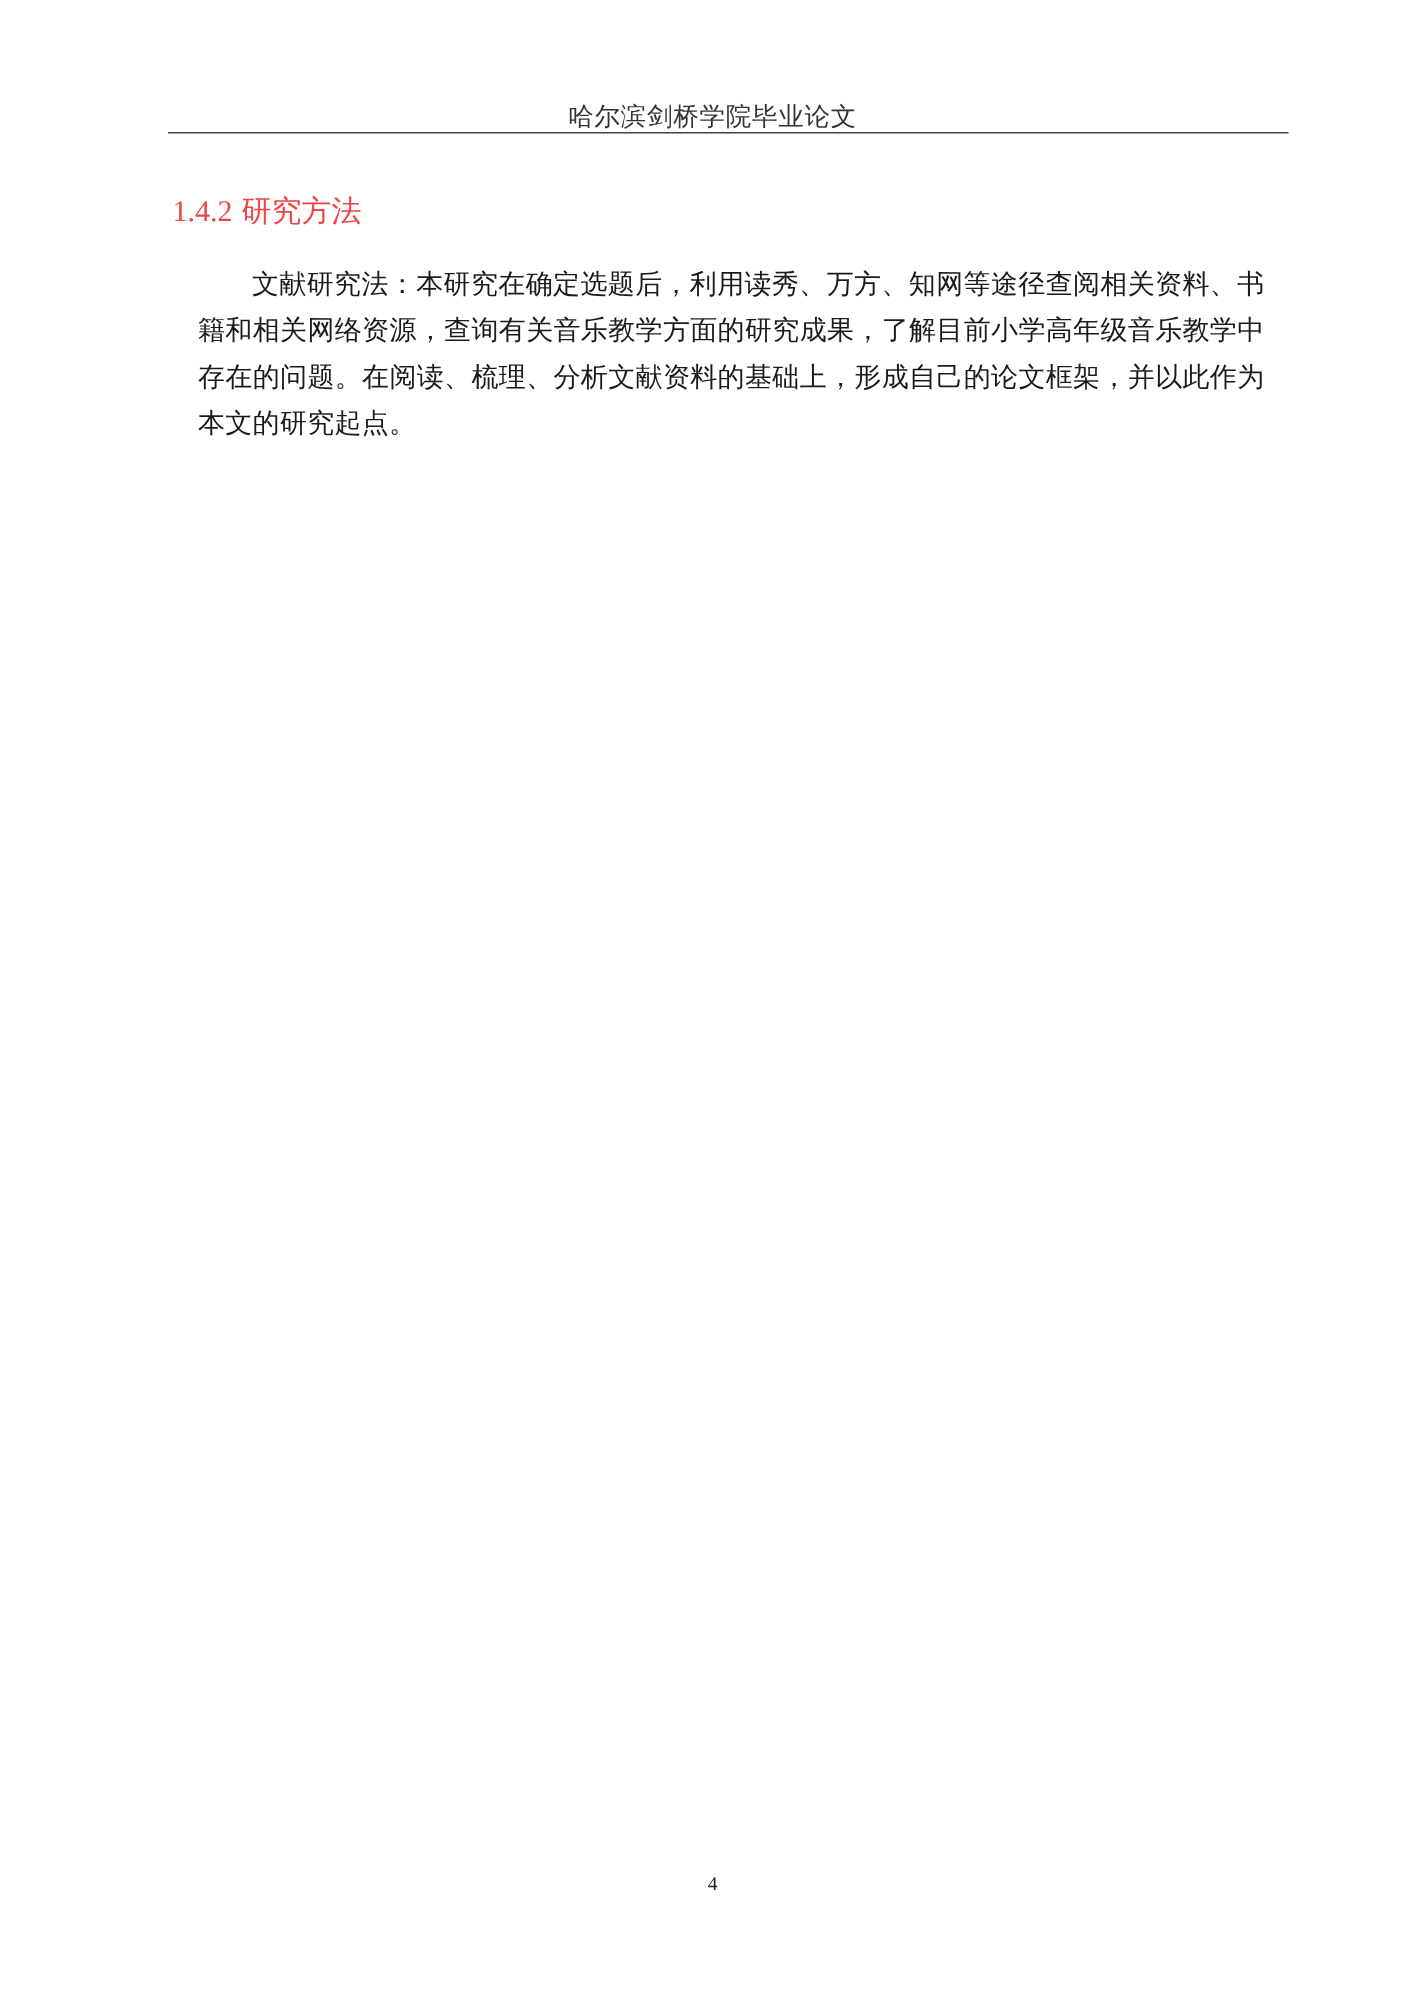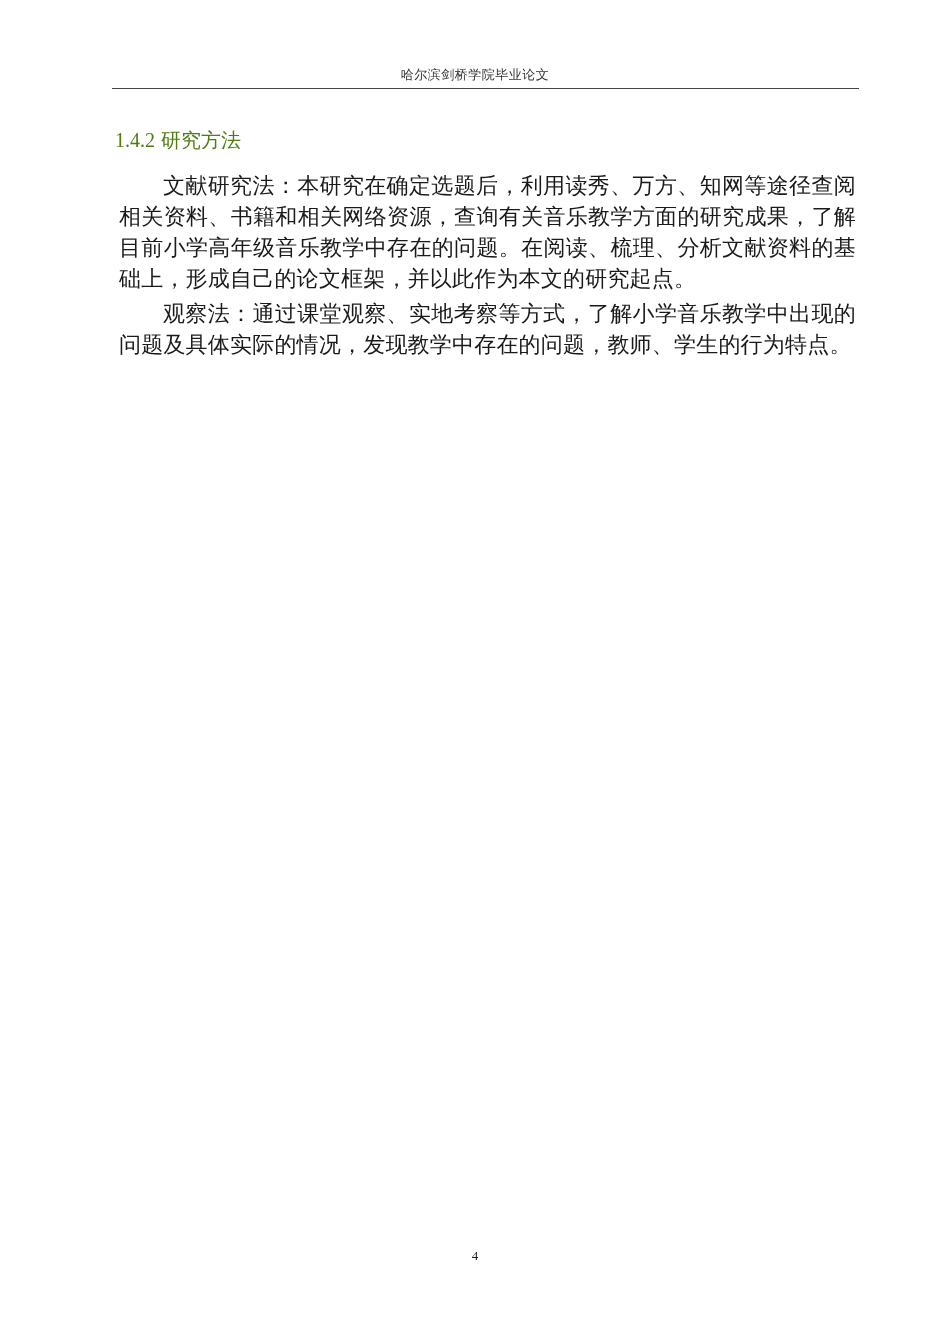--- a/index.html
+++ b/index.html
@@ -1,40 +1,39 @@
 <!DOCTYPE html>
 <html><head>
   <meta charset="utf-8">
   <style>
     html, body { margin: 0; padding: 0; background: #ffffff; }
     body { width: 950px; height: 1344px; position: relative; overflow: hidden;
            font-family: "DejaVu Serif", "Liberation Serif", serif; color: #1a1a1a; }
     .header-text { position: absolute; top: 66px; left: 0; width: 950px; text-align: center;
-                   font-size: 13px; color: #333; letter-spacing: 0.5px; }
+                   font-size: 17px; color: #333; letter-spacing: 0.5px; }
     .header-rule { position: absolute; top: 88px; left: 112px; width: 747px; height: 0;
                    border-top: 1px solid #444; }
     .content { position: absolute; left: 115px; top: 124px; width: 745px; }
     h2 { font-family: "DejaVu Sans", "Liberation Sans", sans-serif; font-weight: normal;
-         font-size: 20px; margin: 0; line-height: 32px; color: #4d7c0f; }
+         font-size: 20px; margin: 0; line-height: 32px; color: #ef4444; }
     h2 .num { font-family: "Liberation Serif", "DejaVu Serif", serif; margin-right: 6px; }
-    p { margin: 4px; font-size: 22px; line-height: 31px; text-align: justify;
+    p { margin: 17px; font-size: 18px; line-height: 31px; text-align: justify;
         text-indent: 2em; letter-spacing: 0.2px; }
     .h-1 { margin-bottom: 14px; }
     .h-2 { margin-top: 4px; margin-bottom: 4px; }
     .page-num { position: absolute; top: 1248px; left: 0; width: 950px; text-align: center;
                 font-family: "Liberation Serif", serif; font-size: 13px; color: #222; }
   </style>
 </head>
 <body>
 
 <div class="header-text">哈尔滨剑桥学院毕业论文</div>
 <div class="header-rule"></div>
 
 <div class="content">
   <h2 class="h-1">
     <span class="num">1.4.2</span><span>研究方法</span>
   </h2>
   <p>文献研究法：本研究在确定选题后，利用读秀、万方、知网等途径查阅相关资料、书籍和相关网络资源，查询有关音乐教学方面的研究成果，了解目前小学高年级音乐教学中存在的问题。在阅读、梳理、分析文献资料的基础上，形成自己的论文框架，并以此作为本文的研究起点。</p>
-  <p>观察法：通过课堂观察、实地考察等方式，了解小学音乐教学中出现的问题及具体实际的情况，发现教学中存在的问题，教师、学生的行为特点。</p>
 
 </div>
 
 <div class="page-num">4</div>
 
 </body></html>

